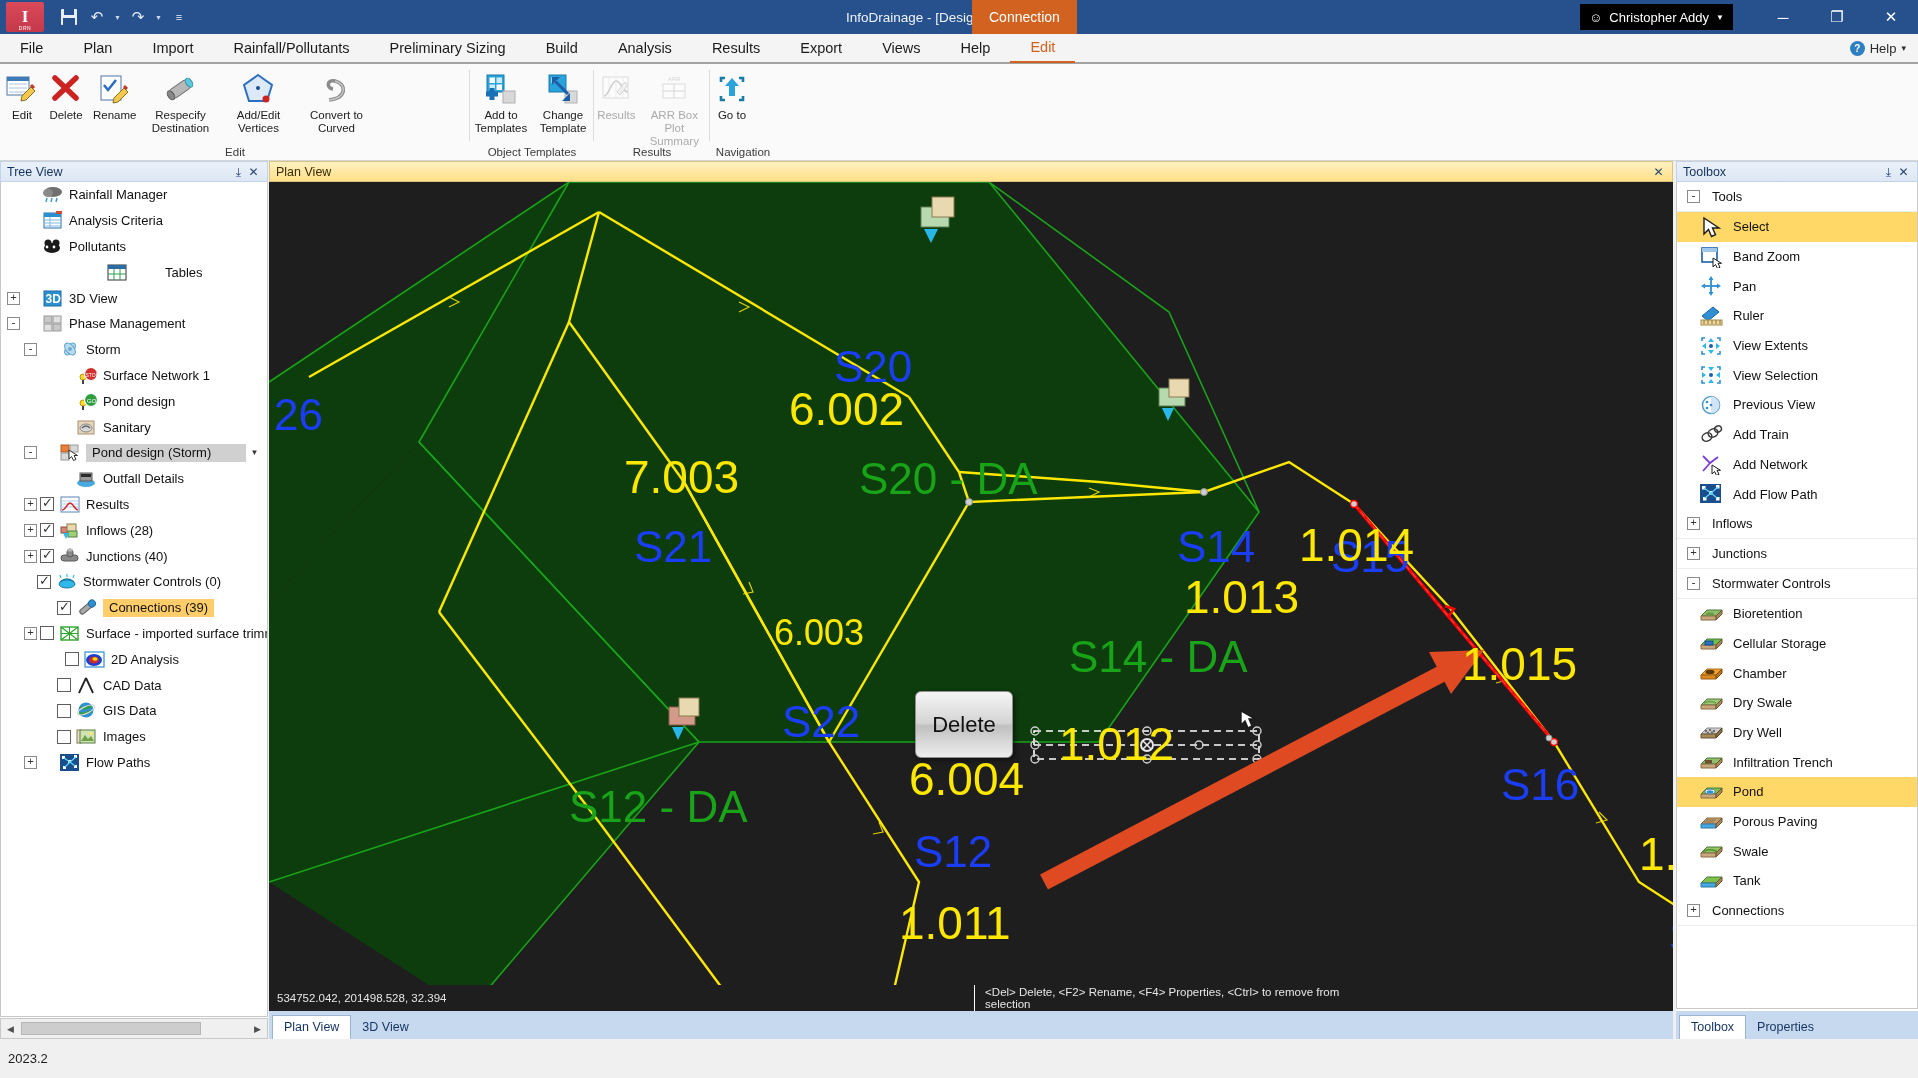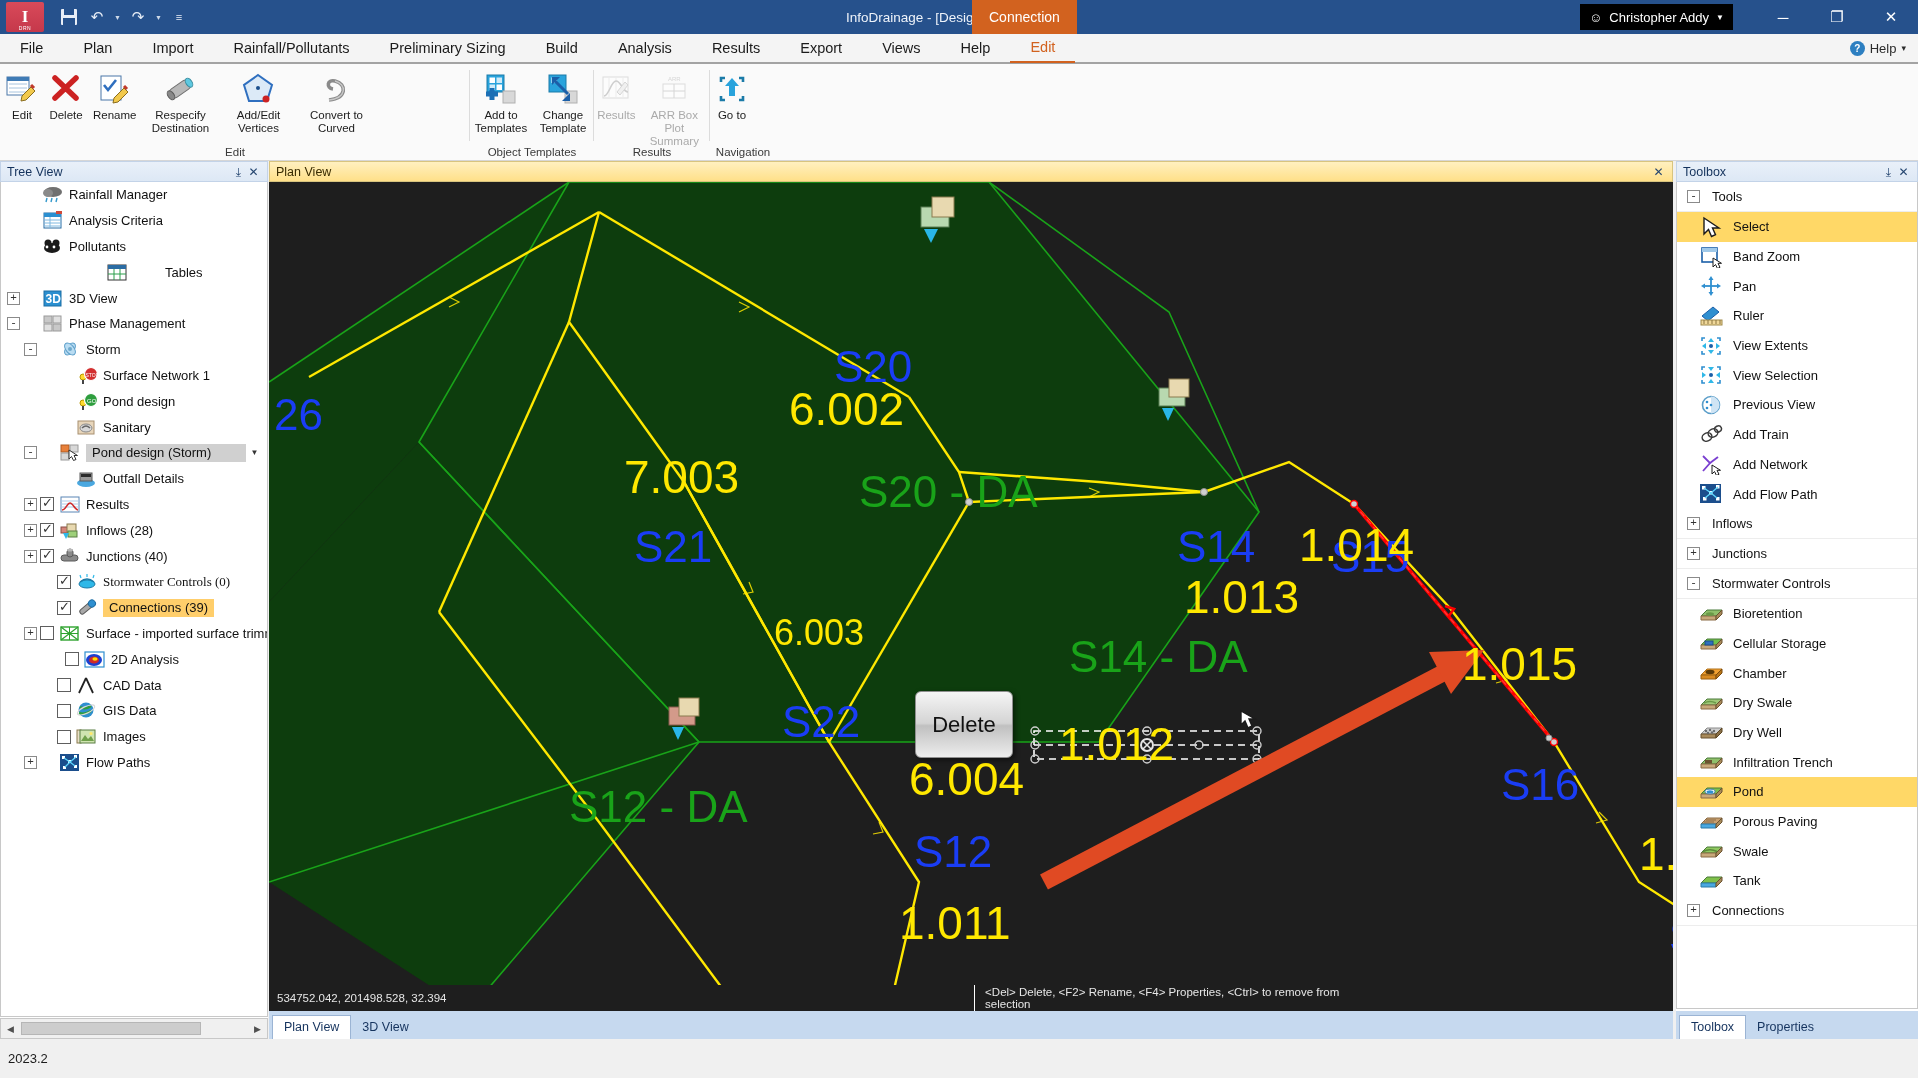--- a/index.html
+++ b/index.html
@@ -607,21 +607,21 @@
         <span class="cbox checked"></span>
         <span class="ticon"><svg width="22" height="19" viewBox="0 0 22 19">
             <g fill="#8a8a8a" stroke="#5a5a5a">
               <rect x="2" y="8" width="17" height="6" rx="3"></rect>
               <rect x="8" y="2" width="6" height="8" rx="3"></rect>
             </g>
             <ellipse cx="11" cy="3" rx="3" ry="1.6" fill="#b8b8b8"></ellipse>
           </svg></span>
         <span class="tlabel">Junctions (40)</span>
       </div>
-      <div class="trow" style="padding-left: 40px; font-family: Liberation Serif, serif;">
+      <div class="trow" style="padding-left: 20px;">
         <span class="expander blank"></span>
         <span class="cbox checked"></span>
         <span class="ticon"><svg width="22" height="19" viewBox="0 0 22 19">
             <ellipse cx="11" cy="12" rx="8" ry="4" fill="#2fb8e8" stroke="#1b7ba8"></ellipse>
             <path d="M4 10 q7 -6 14 0" fill="none" stroke="#1b7ba8" stroke-width="1.6"></path>
             <g stroke="#2fb8e8" stroke-width="1.2">
               <line x1="5" y1="6" x2="4" y2="3"></line>
               <line x1="11" y1="5" x2="11" y2="2"></line>
               <line x1="17" y1="6" x2="18" y2="3"></line>
             </g>
@@ -820,21 +820,21 @@
         <rect x="285" y="865" width="26" height="18" fill="#d39a8a" stroke="#8a5a4f"></rect>
         <rect x="295" y="856" width="20" height="18" fill="#e8d9b0" stroke="#8a7a4f"></rect>
         <path d="M288 885 l6 13 l6 -13 z" fill="#29b6e8"></path>
       </g>
     </svg>
     <div id="canvas-labels">
         <div class="cv-label lbl-blue" style="left: 565px; top: 160px; font-size: 44px;">S20</div>
         <div class="cv-label lbl-blue" style="left: 5px; top: 208px; font-size: 44px;">26</div>
         <div class="cv-label lbl-yellow" style="left: 520px; top: 200px; font-size: 46px;">6.002</div>
         <div class="cv-label lbl-yellow" style="left: 355px; top: 268px; font-size: 46px;">7.003</div>
-        <div class="cv-label lbl-green" style="left: 590px; top: 285px; font-size: 44px;">S20 - DA</div>
+        <div class="cv-label lbl-green" style="left: 590px; top: 272px; font-size: 44px;">S20 - DA</div>
         <div class="cv-label lbl-blue" style="left: 365px; top: 340px; font-size: 44px;">S21</div>
         <div class="cv-label lbl-blue" style="left: 908px; top: 340px; font-size: 44px;">S14</div>
         <div class="cv-label lbl-blue" style="left: 1062px; top: 350px; font-size: 44px;">S15</div>
         <div class="cv-label lbl-yellow" style="left: 1030px; top: 336px; font-size: 46px;">1.014</div>
         <div class="cv-label lbl-yellow" style="left: 915px; top: 388px; font-size: 46px;">1.013</div>
         <div class="cv-label lbl-yellow" style="left: 505px; top: 430px; font-size: 36px;">6.003</div>
         <div class="cv-label lbl-green" style="left: 800px; top: 450px; font-size: 44px;">S14 - DA</div>
         <div class="cv-label lbl-yellow" style="left: 1193px; top: 455px; font-size: 46px;">1.015</div>
         <div class="cv-label lbl-blue" style="left: 513px; top: 515px; font-size: 44px;">S22</div>
         <div class="cv-label lbl-yellow" style="left: 790px; top: 535px; font-size: 46px;">1.012</div>

